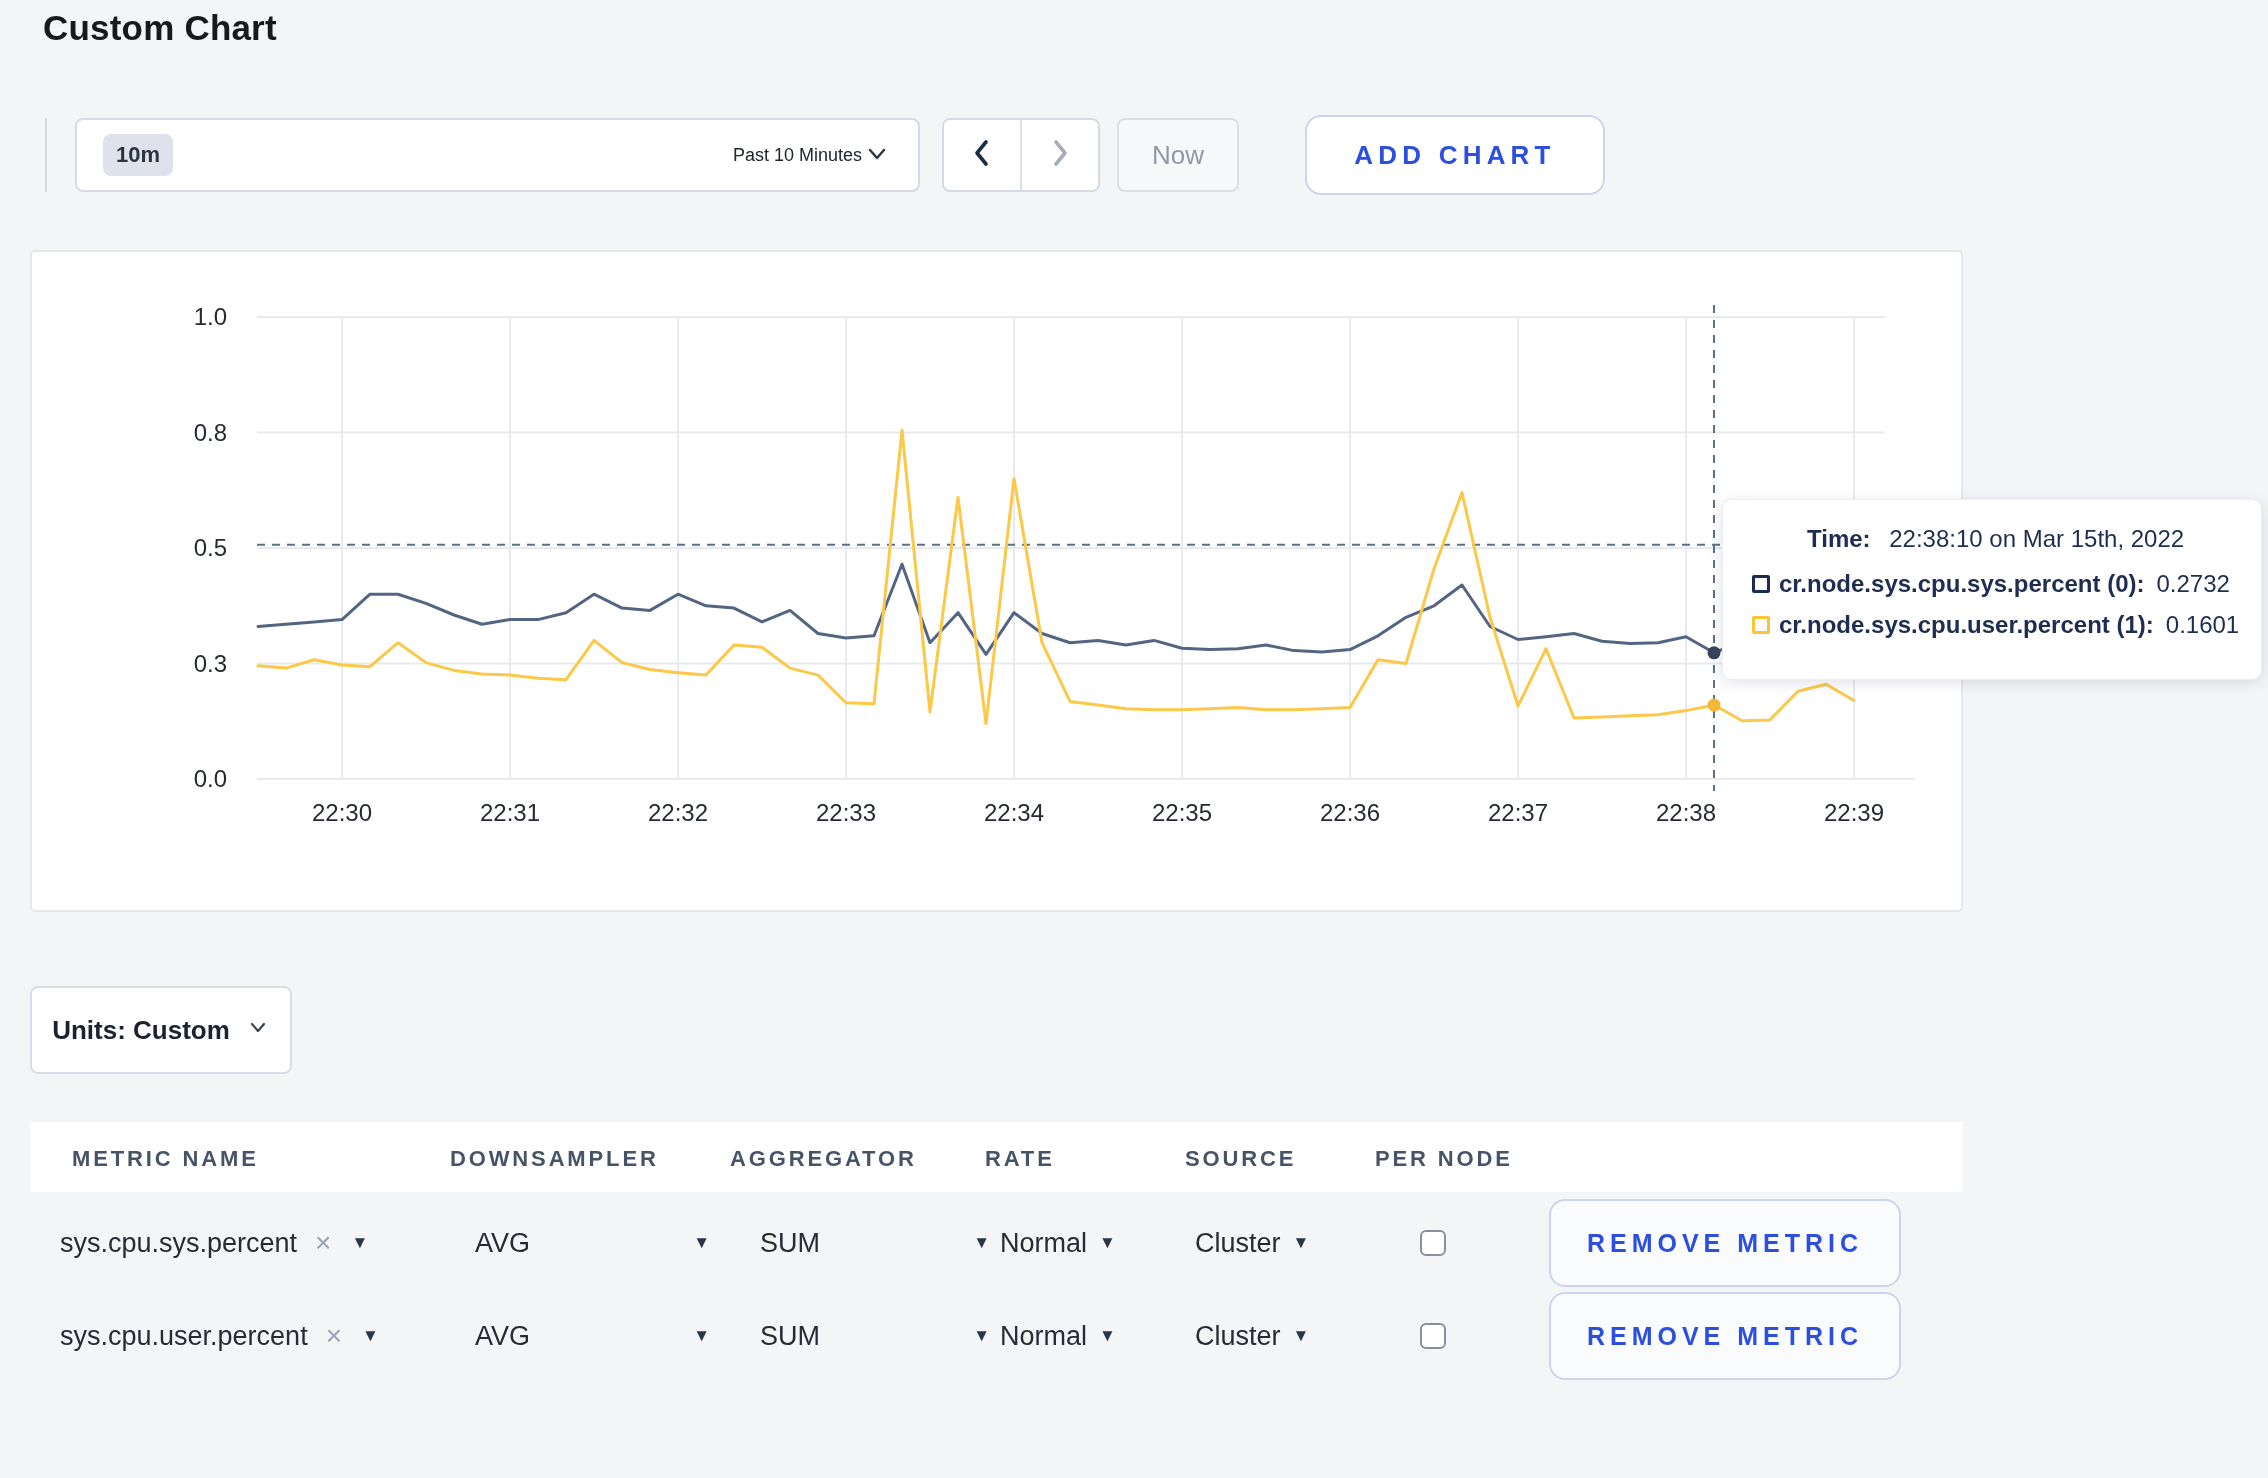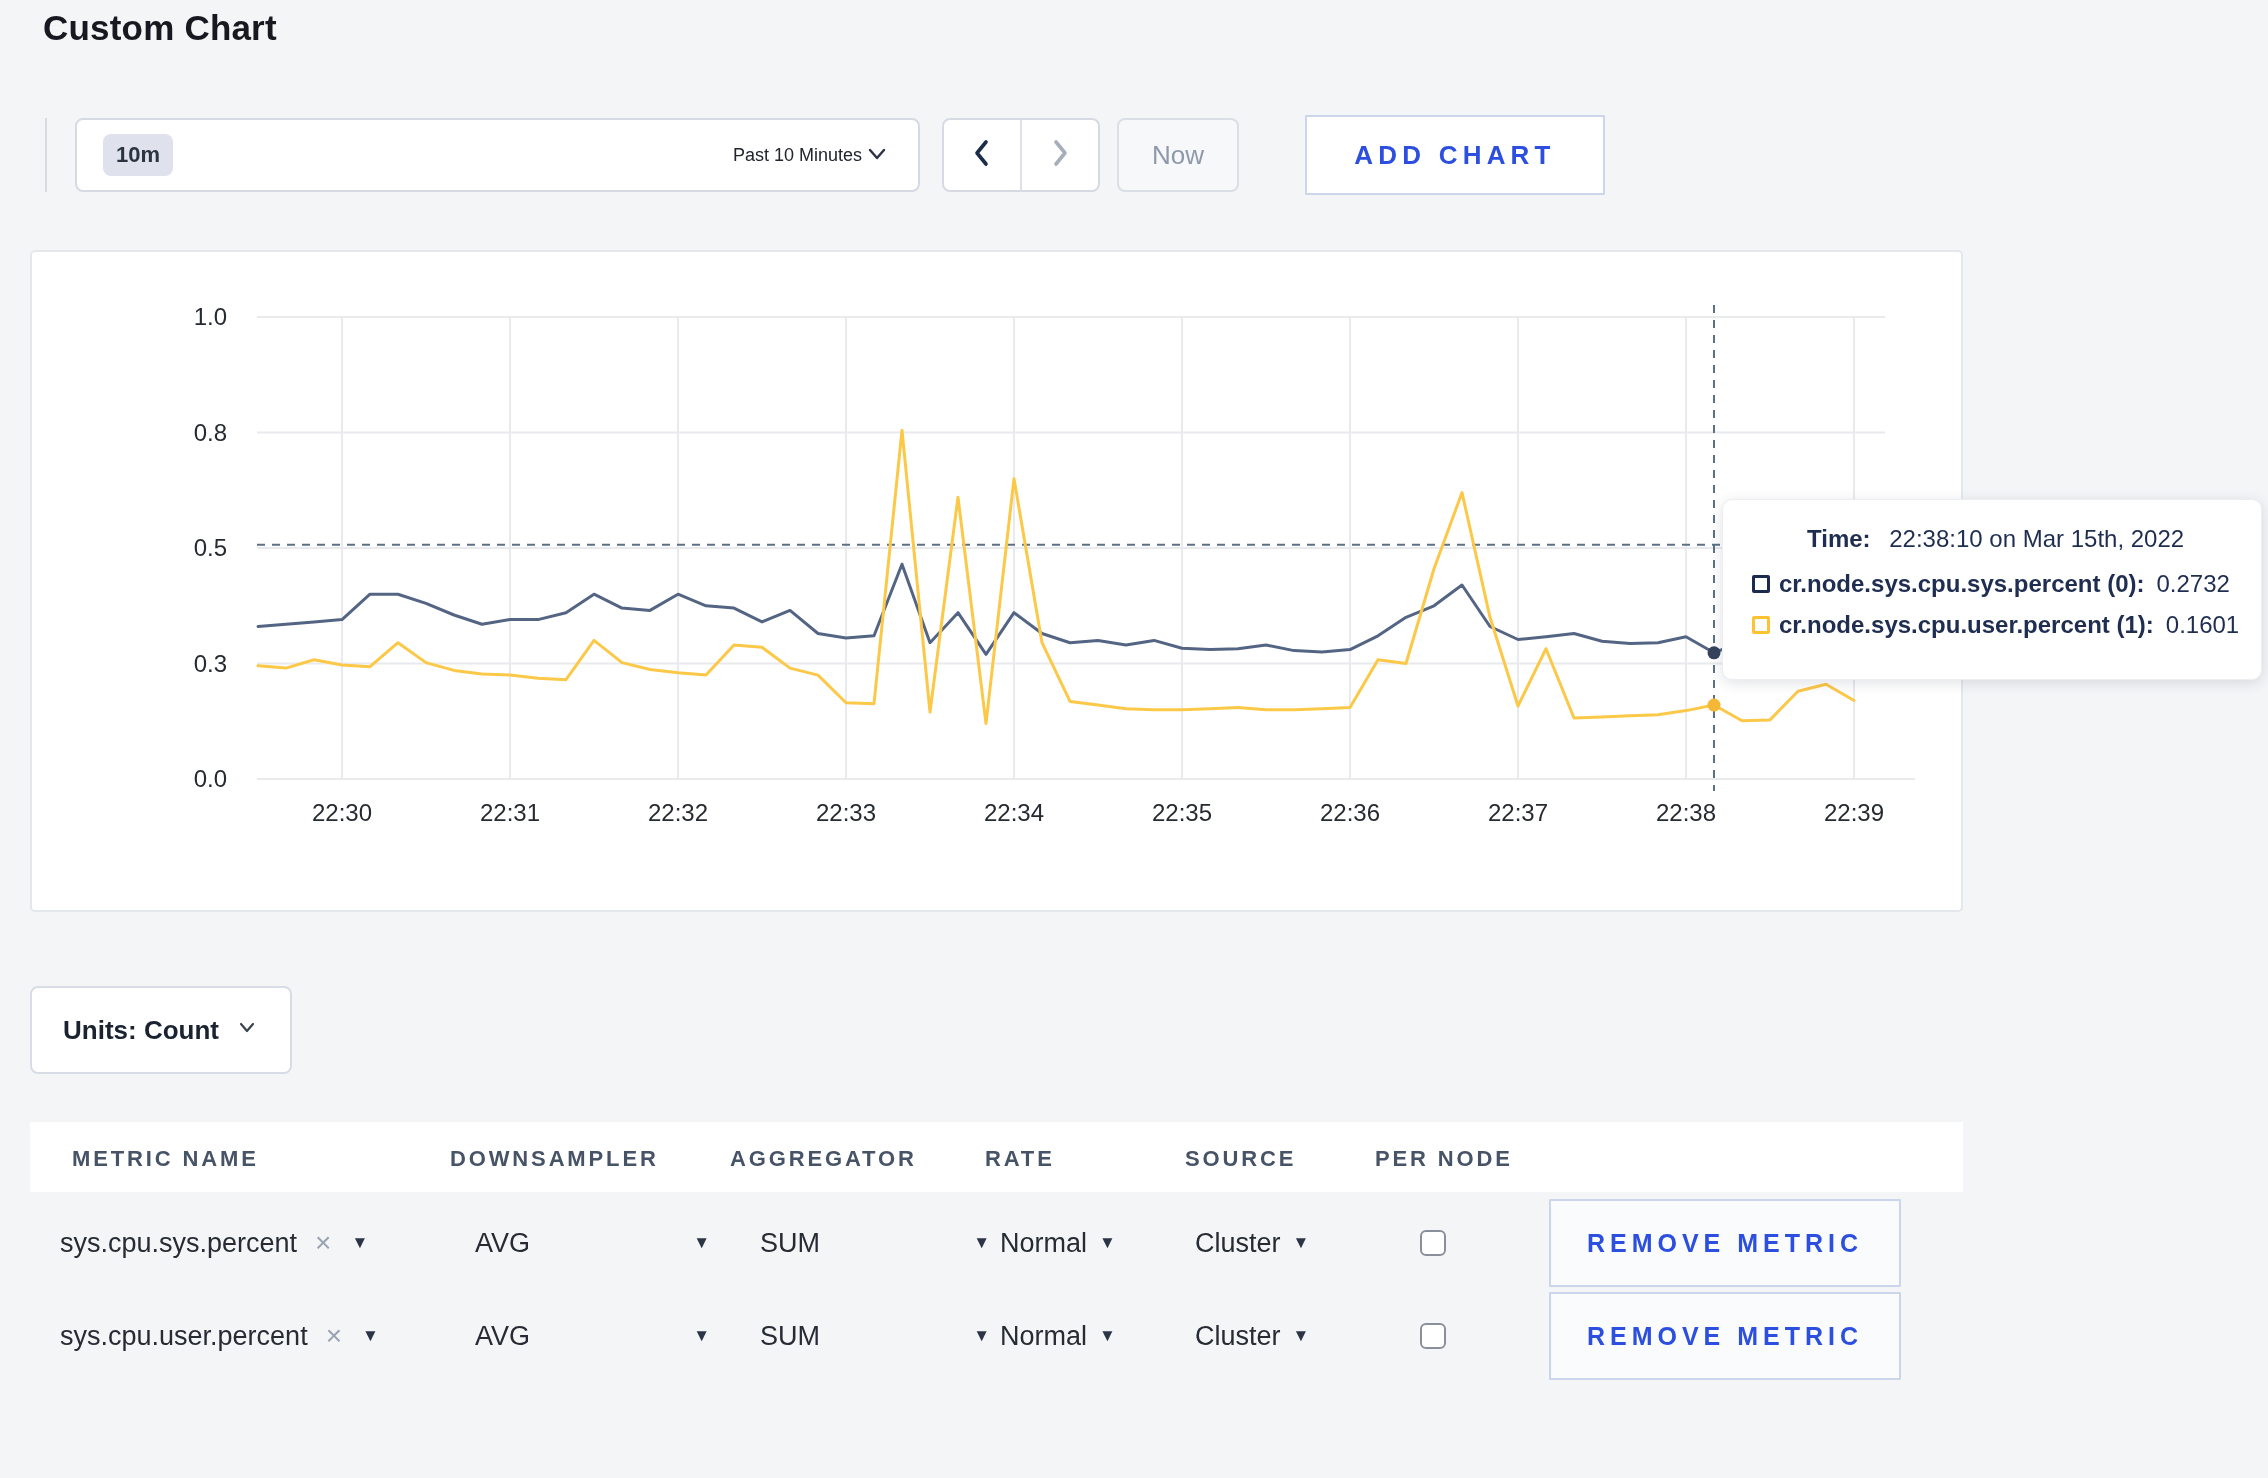--- a/index.html
+++ b/index.html
@@ -34,21 +34,21 @@
   .btn-group { position:absolute; left:942px; top:118px; width:158px; height:74px;
     background:#fff; border:2px solid #d6dae2; border-radius:8px; display:flex; }
   .btn-group .nav-cell { flex:1; display:flex; align-items:center; justify-content:center; cursor:pointer; }
   .btn-group .nav-cell + .nav-cell { border-left:2px solid #dde0e6; }
   .now-btn {
     position:absolute; left:1117px; top:118px; width:122px; height:74px;
     background:#f7f8fa; border:2px solid #dadee5; border-radius:8px;
     font-size:26px; color:#8e99a9; display:flex; align-items:center; justify-content:center;
   }
   .blue-btn {
-    background:#fff; border:2px solid #ccd5ec; border-radius:1px;
+    background:#fff; border:2px solid #ccd5ec; border-radius:16px;
     color:#2c4fe0; font-weight:600; letter-spacing:0.2em;
     display:flex; align-items:center; justify-content:center; cursor:pointer;
   }
   .add-chart-btn { position:absolute; left:1305px; top:115px; width:300px; height:80px; font-size:26px; }
 
   
   .chart-card {
     position:absolute; left:30px; top:250px; width:1933px; height:662px;
     background:#fff; border:2px solid #e4e7eb; border-radius:5px;
   }
@@ -186,21 +186,21 @@
       <span class="tt-value">0.2732</span>
     </div>
     <div class="tt-series-row">
       <span class="tt-swatch" id="sw1" style="border: 3px solid rgb(253, 195, 51);"></span>
       <span class="tt-label">cr.node.sys.cpu.user.percent (1):</span>
       <span class="tt-value">0.1601</span>
     </div>
   </div>
 
   <div class="units-btn">
-    <span>Units: Count</span>
+    <span>Units: Custom</span>
     <span>
       <svg width="24" height="24" viewBox="0 0 24 24">
           <polyline points="6,9 12,16 18,9" fill="none" stroke="#3c434f" stroke-width="2.2" stroke-linecap="round" stroke-linejoin="round"></polyline>
         </svg>
     </span>
   </div>
 
   <div class="table-header-band"></div>
   <div class="th-label" style="left:72px">METRIC NAME</div>
   <div class="th-label" style="left:450px">DOWNSAMPLER</div>

